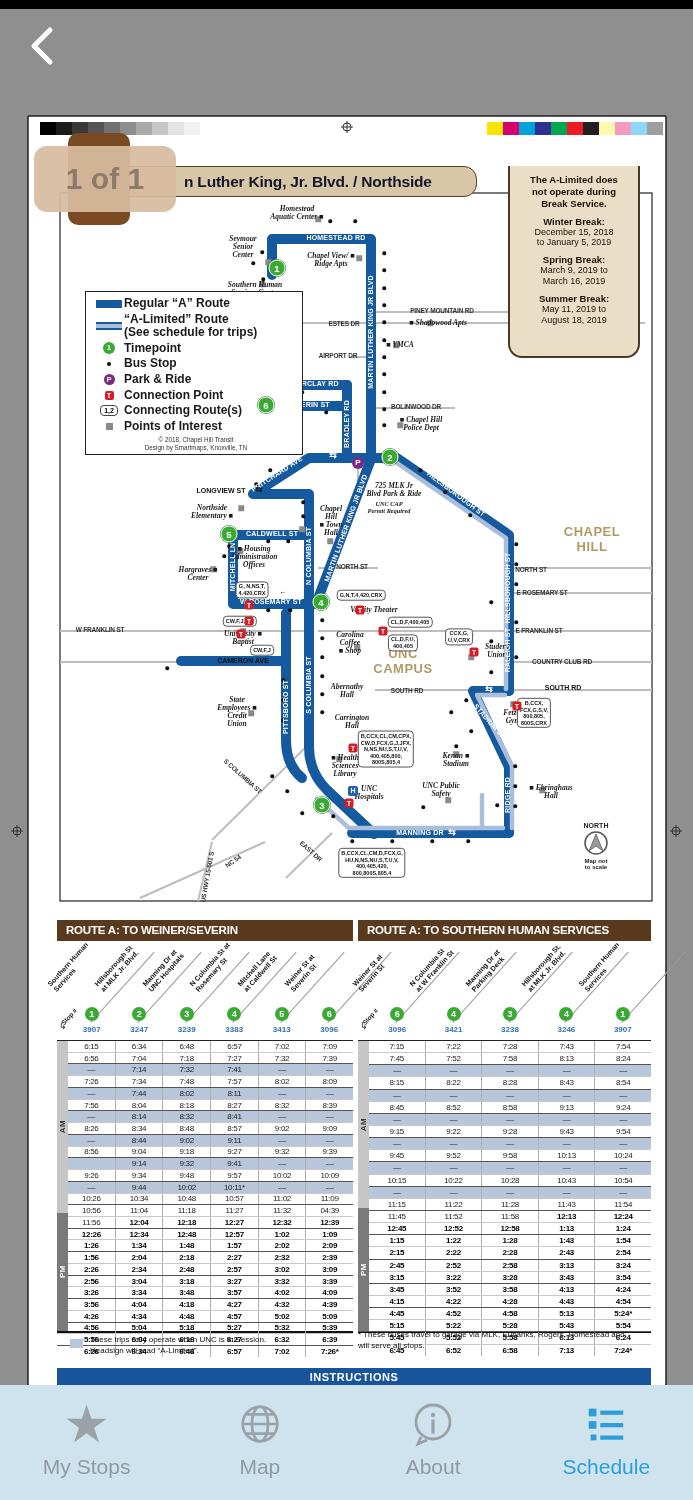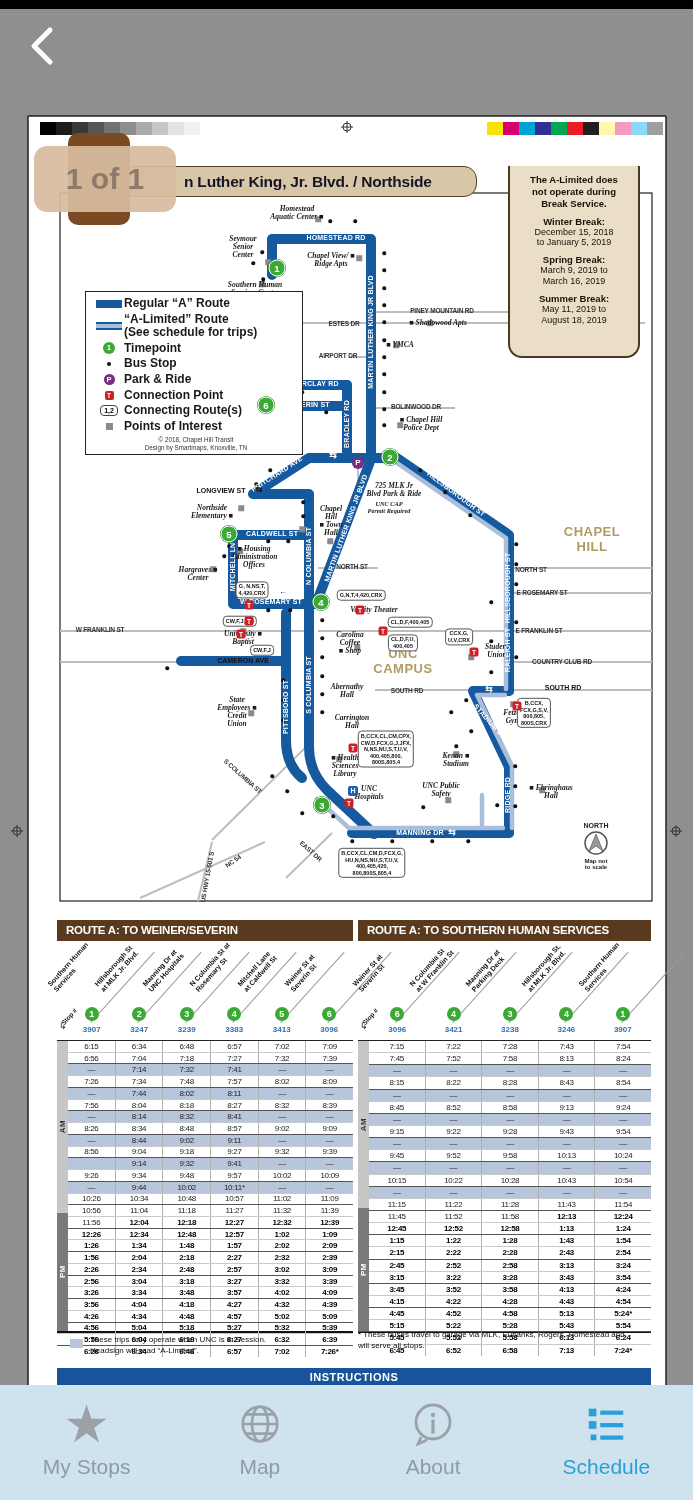--- a/index.html
+++ b/index.html
@@ -395,21 +395,21 @@
           <div class="tcell vline">10:57</div>
           <div class="tcell vline">11:02</div>
           <div class="tcell vline">11:09</div>
         </div>
         <div class="trow rline2" style="height: 10.7407px; padding-left: 11px;">
           <div class="tcell">10:56</div>
           <div class="tcell vline">11:04</div>
           <div class="tcell vline">11:18</div>
           <div class="tcell vline">11:27</div>
           <div class="tcell vline">11:32</div>
-          <div class="tcell vline">11:39</div>
+          <div class="tcell vline">04:39</div>
         </div>
         <div class="trow rline" style="height: 10.7407px; padding-left: 11px;">
           <div class="tcell">11:56</div>
           <div class="tcell vline b">12:04</div>
           <div class="tcell vline b">12:18</div>
           <div class="tcell vline b">12:27</div>
           <div class="tcell vline b">12:32</div>
           <div class="tcell vline b">12:39</div>
         </div>
         <div class="trow rline2" style="height: 10.7407px; padding-left: 11px;">

